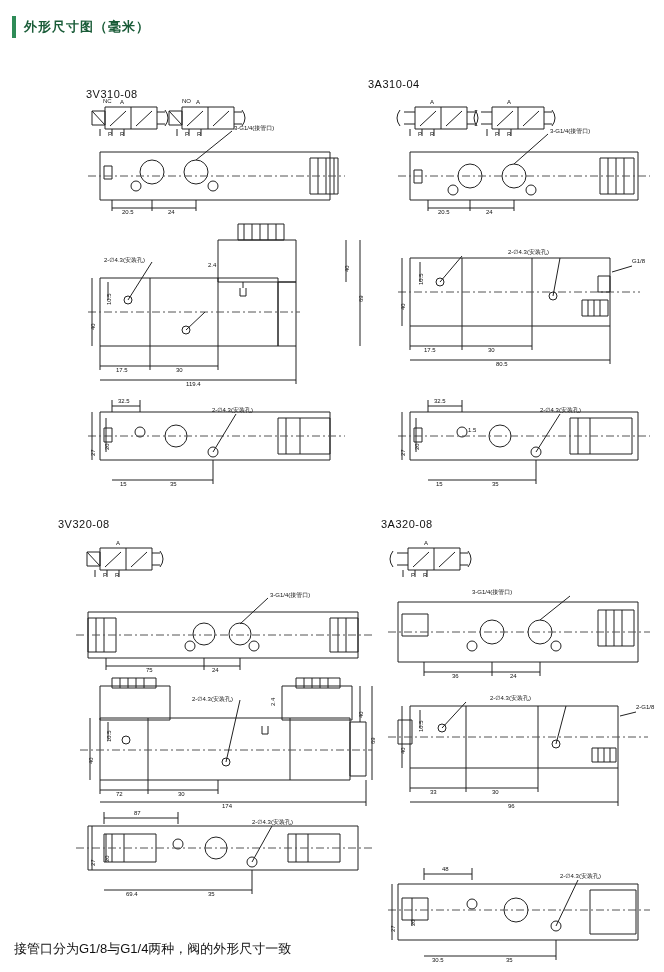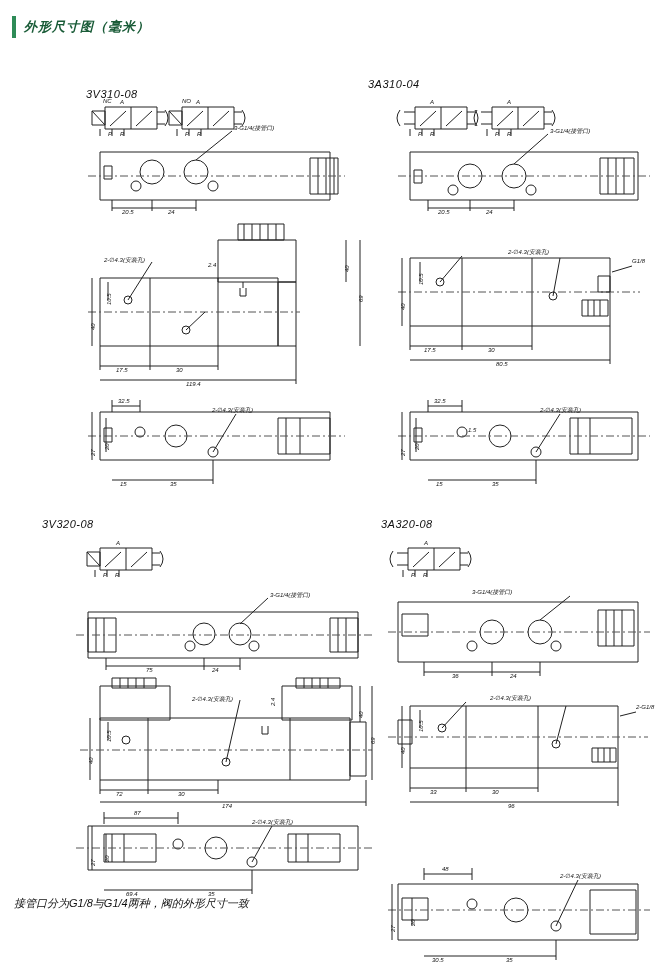--- a/index.html
+++ b/index.html
@@ -4,55 +4,55 @@
 <style>
   html,body{margin:0;padding:0;}
   body{
     width:664px;height:972px;
     background:#ffffff;
     font-family:"Liberation Sans","DejaVu Sans",sans-serif;
     color:#111;
     position:relative;
     overflow:hidden;
   }
-  .page{position:relative;width:664px;height:688px;font-style:italic;}
+  .page{position:relative;width:664px;height:688px;}
 
   
   .title-bar{
     position:absolute;left:12px;top:16px;
     border-left:4px solid #2e8b57;
     padding:2px 8px;
     font-size:13px;
     font-weight:bold;
     color:#1a5c38;
     letter-spacing:1px;
   }
 
   
   .sec-title{position:absolute;font-size:11px;color:#111;letter-spacing:.5px;}
   .dim{position:absolute;font-size:6px;color:#111;white-space:nowrap;font-family:"Liberation Sans",sans-serif;}
   .dimv{position:absolute;font-size:6px;color:#111;white-space:nowrap;transform:rotate(-90deg);transform-origin:left top;}
   .lbl{position:absolute;font-size:6px;color:#111;white-space:nowrap;}
 
   
-  .footnote{position:absolute;left:14px;top:896px;font-size:11px;color:#111;}
+  .footnote{position:absolute;left:14px;top:940px;font-size:13px;color:#111;}
 
   svg{position:absolute;overflow:visible;}
   svg line,svg path,svg rect,svg circle,svg polyline{vector-effect:non-scaling-stroke;}
 </style>
 </head>
 <body>
 
 <div class="page">
 
   <div class="title-bar">外形尺寸图（毫米）</div>
 
   <div class="sec-title" style="left:58px;top:88px;margin-left:28px;">3V310-08</div>
   <div class="sec-title" style="left:368px;top:78px;">3A310-04</div>
-  <div class="sec-title" style="left:42px;top:518px;">3V320-08</div>
+  <div class="sec-title" style="left:58px;top:518px;">3V320-08</div>
   <div class="sec-title" style="left:381px;top:518px;">3A320-08</div>
 
   <svg style="left:0;top:0;width:664px;height:972px;pointer-events:none;">
     <g stroke="#222" fill="none" stroke-width="1">
 
       <rect x="105" y="107" width="52" height="22"></rect>
       <line x1="131" y1="107" x2="131" y2="129"></line>
 
       <line x1="110" y1="126" x2="126" y2="111"></line>
       <line x1="136" y1="126" x2="152" y2="111"></line>

